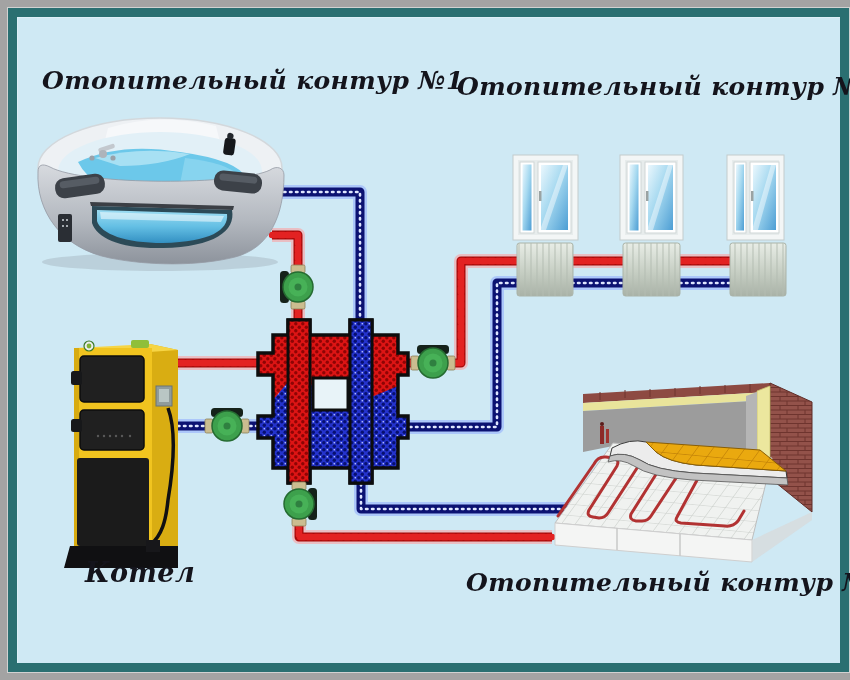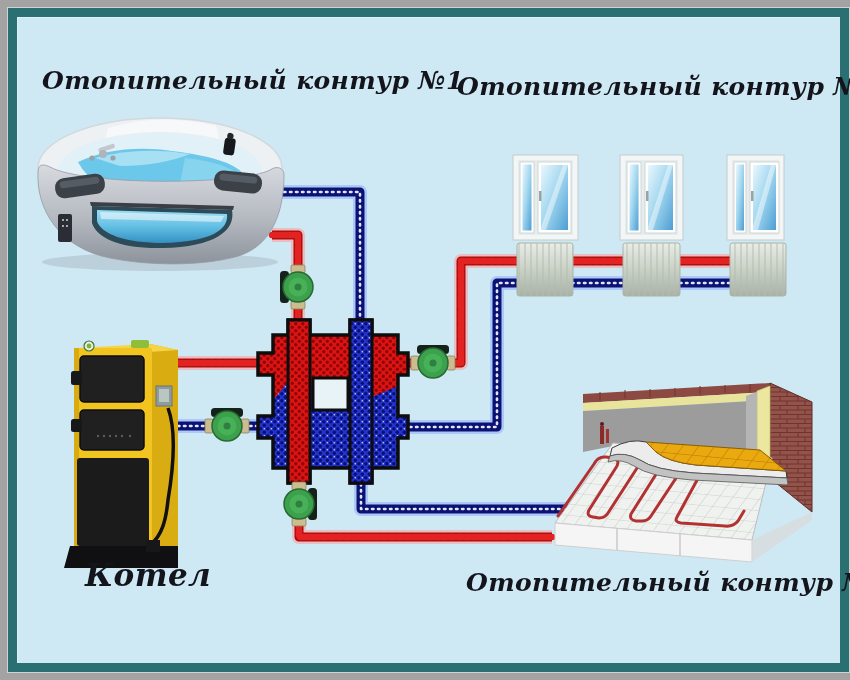--- a/index.html
+++ b/index.html
@@ -4,21 +4,21 @@
 <style>
   html,body{margin:0;padding:0;background:#ebf6fa;}
   .stage{position:relative;width:850px;height:680px;overflow:hidden;background:#a3a3a3;
          font-family:"DejaVu Serif","Liberation Serif",serif;padding-left:7px;}
   .frame{position:absolute;left:8px;top:8px;right:8px;bottom:8px;
          border:9px solid #2a6f71;background:#cfe9f4;
          box-shadow:inset 1px 1px 0 rgba(255,255,255,.3), 0 0 0 1px rgba(255,255,255,.5);}
   .diagram-svg{position:absolute;left:0;top:0;width:850px;height:680px;}
   .lbl{position:absolute;color:#14141c;font-weight:bold;font-style:italic;
        font-size:25px;letter-spacing:.4px;white-space:nowrap;}
-  .lbl.boiler{font-size:31px;}
+  .lbl.boiler{font-size:27px;}
 </style>
 </head>
 <body>
 
 <div class="stage">
   <div class="frame"></div>
 
   <svg class="diagram-svg" viewBox="0 0 850 680">
     <defs>
       <pattern id="pRedM" width="7" height="7" patternUnits="userSpaceOnUse">

